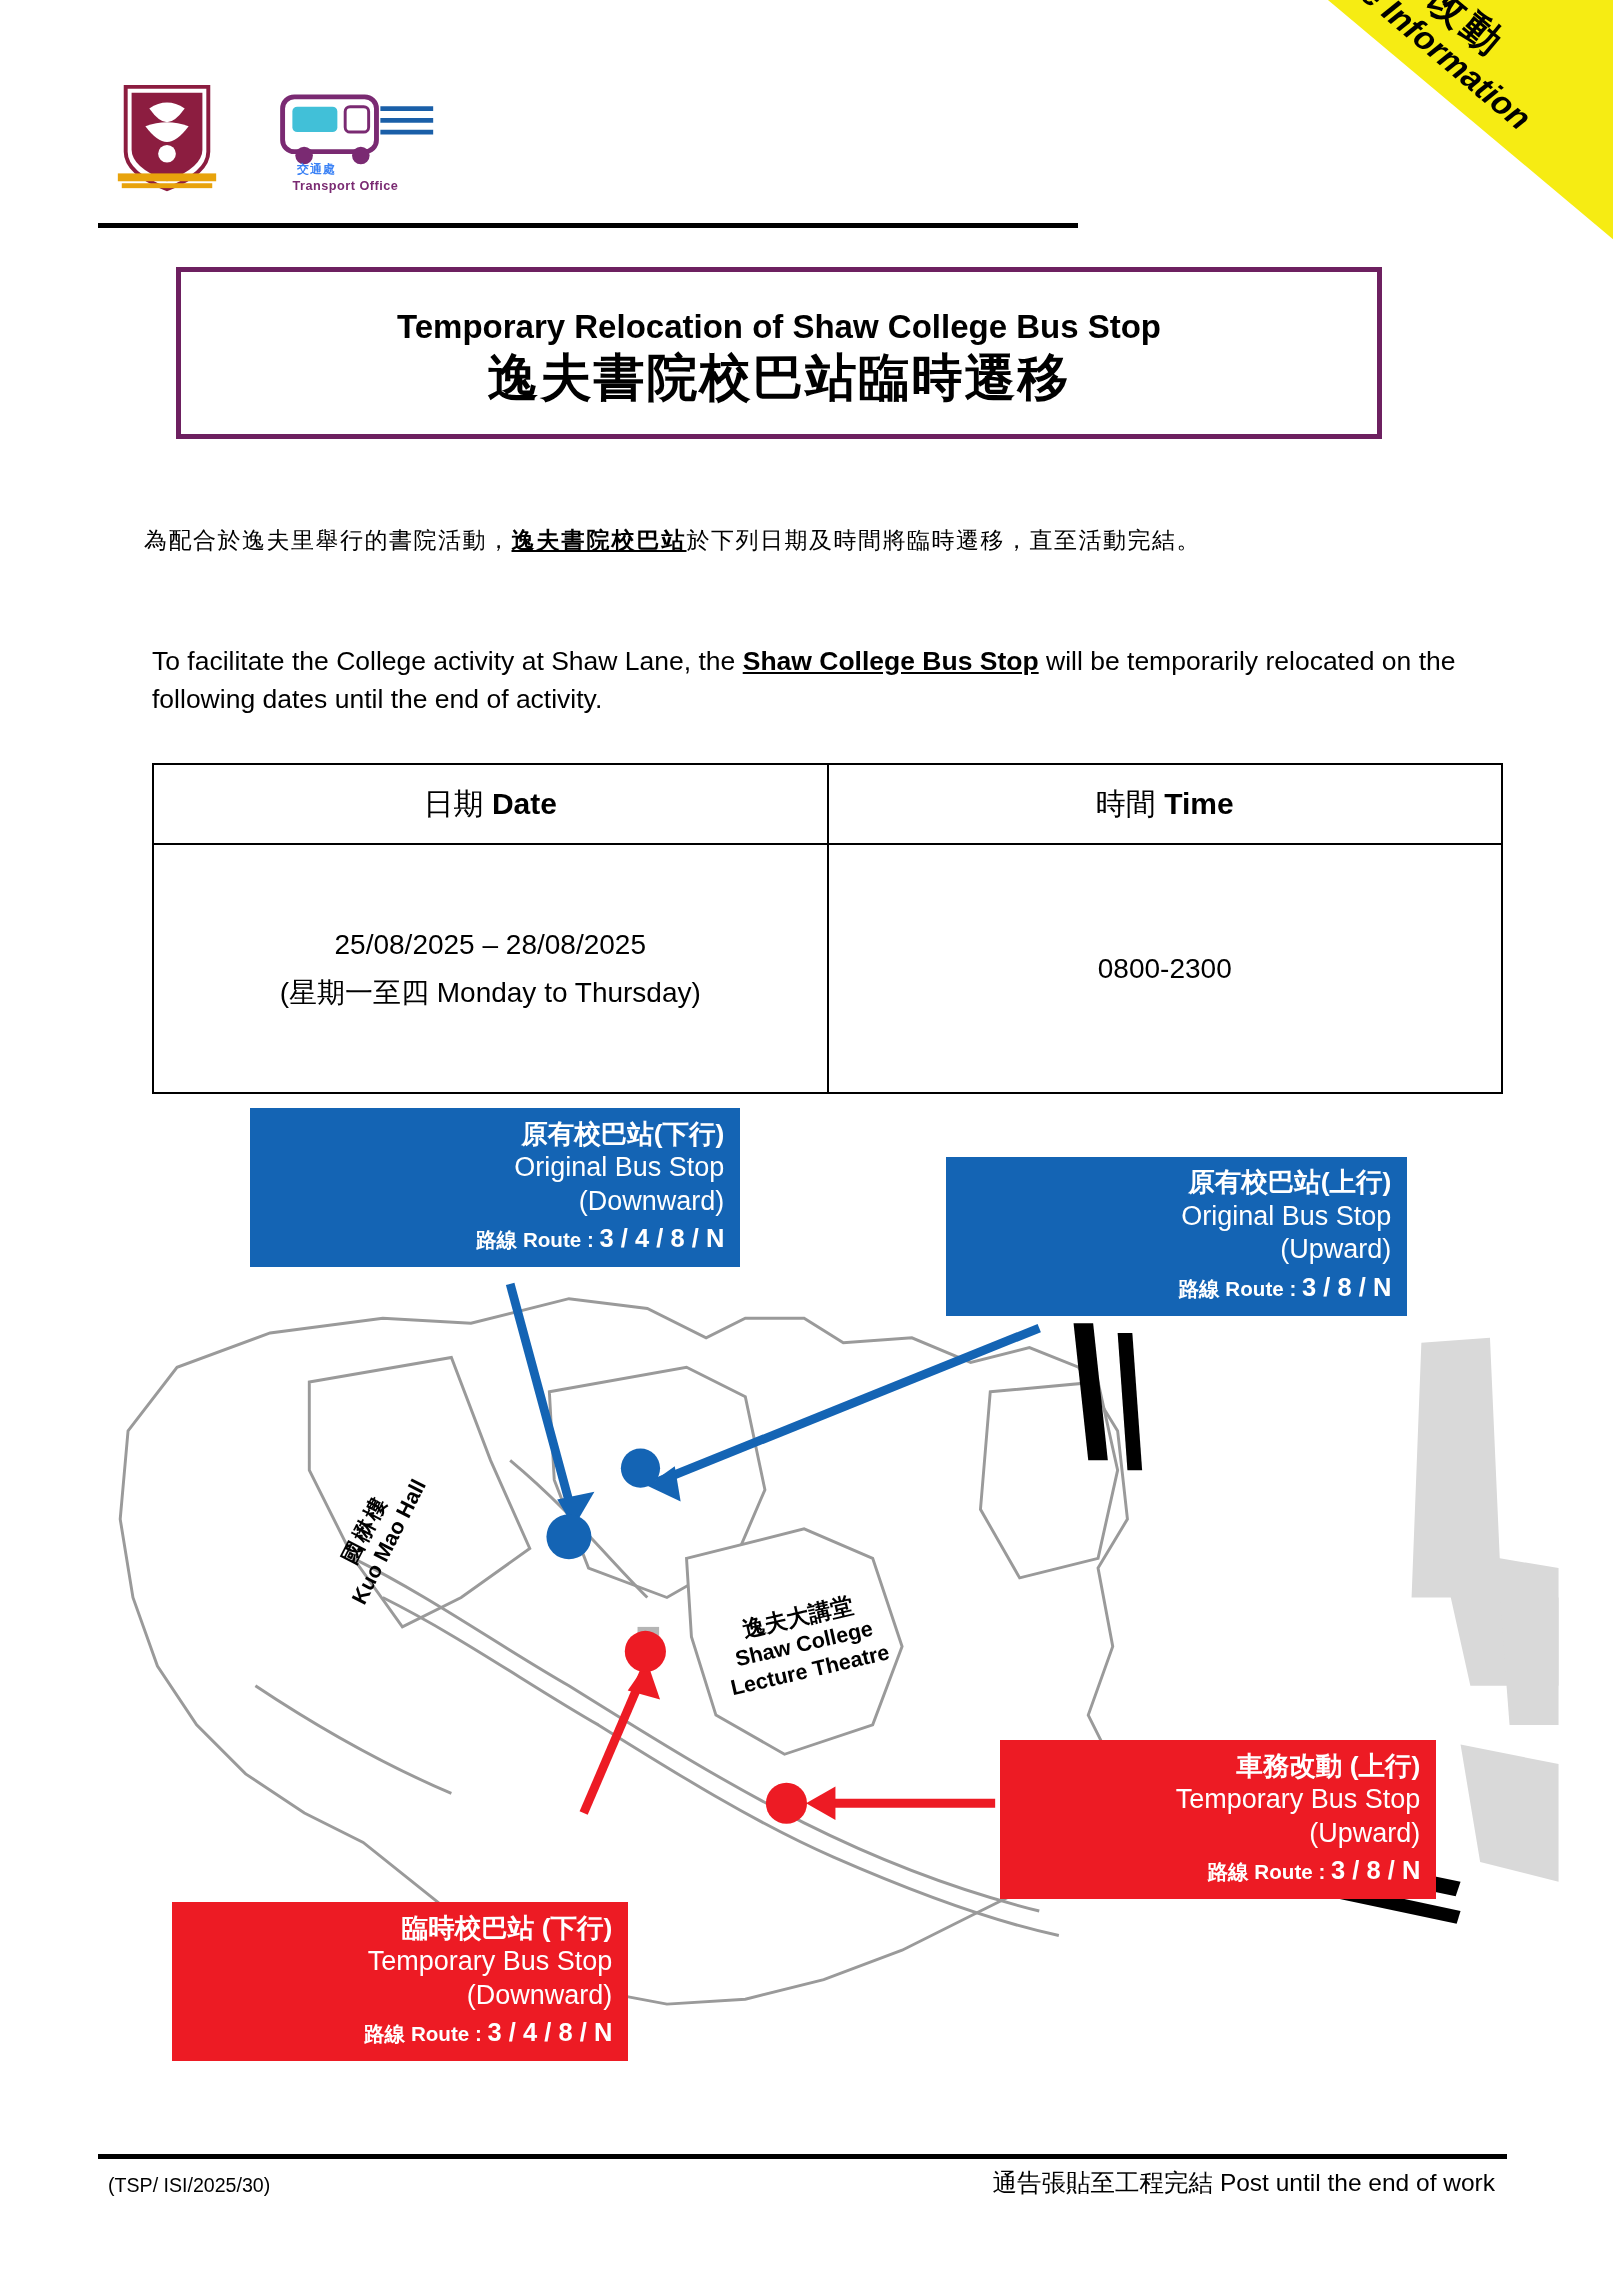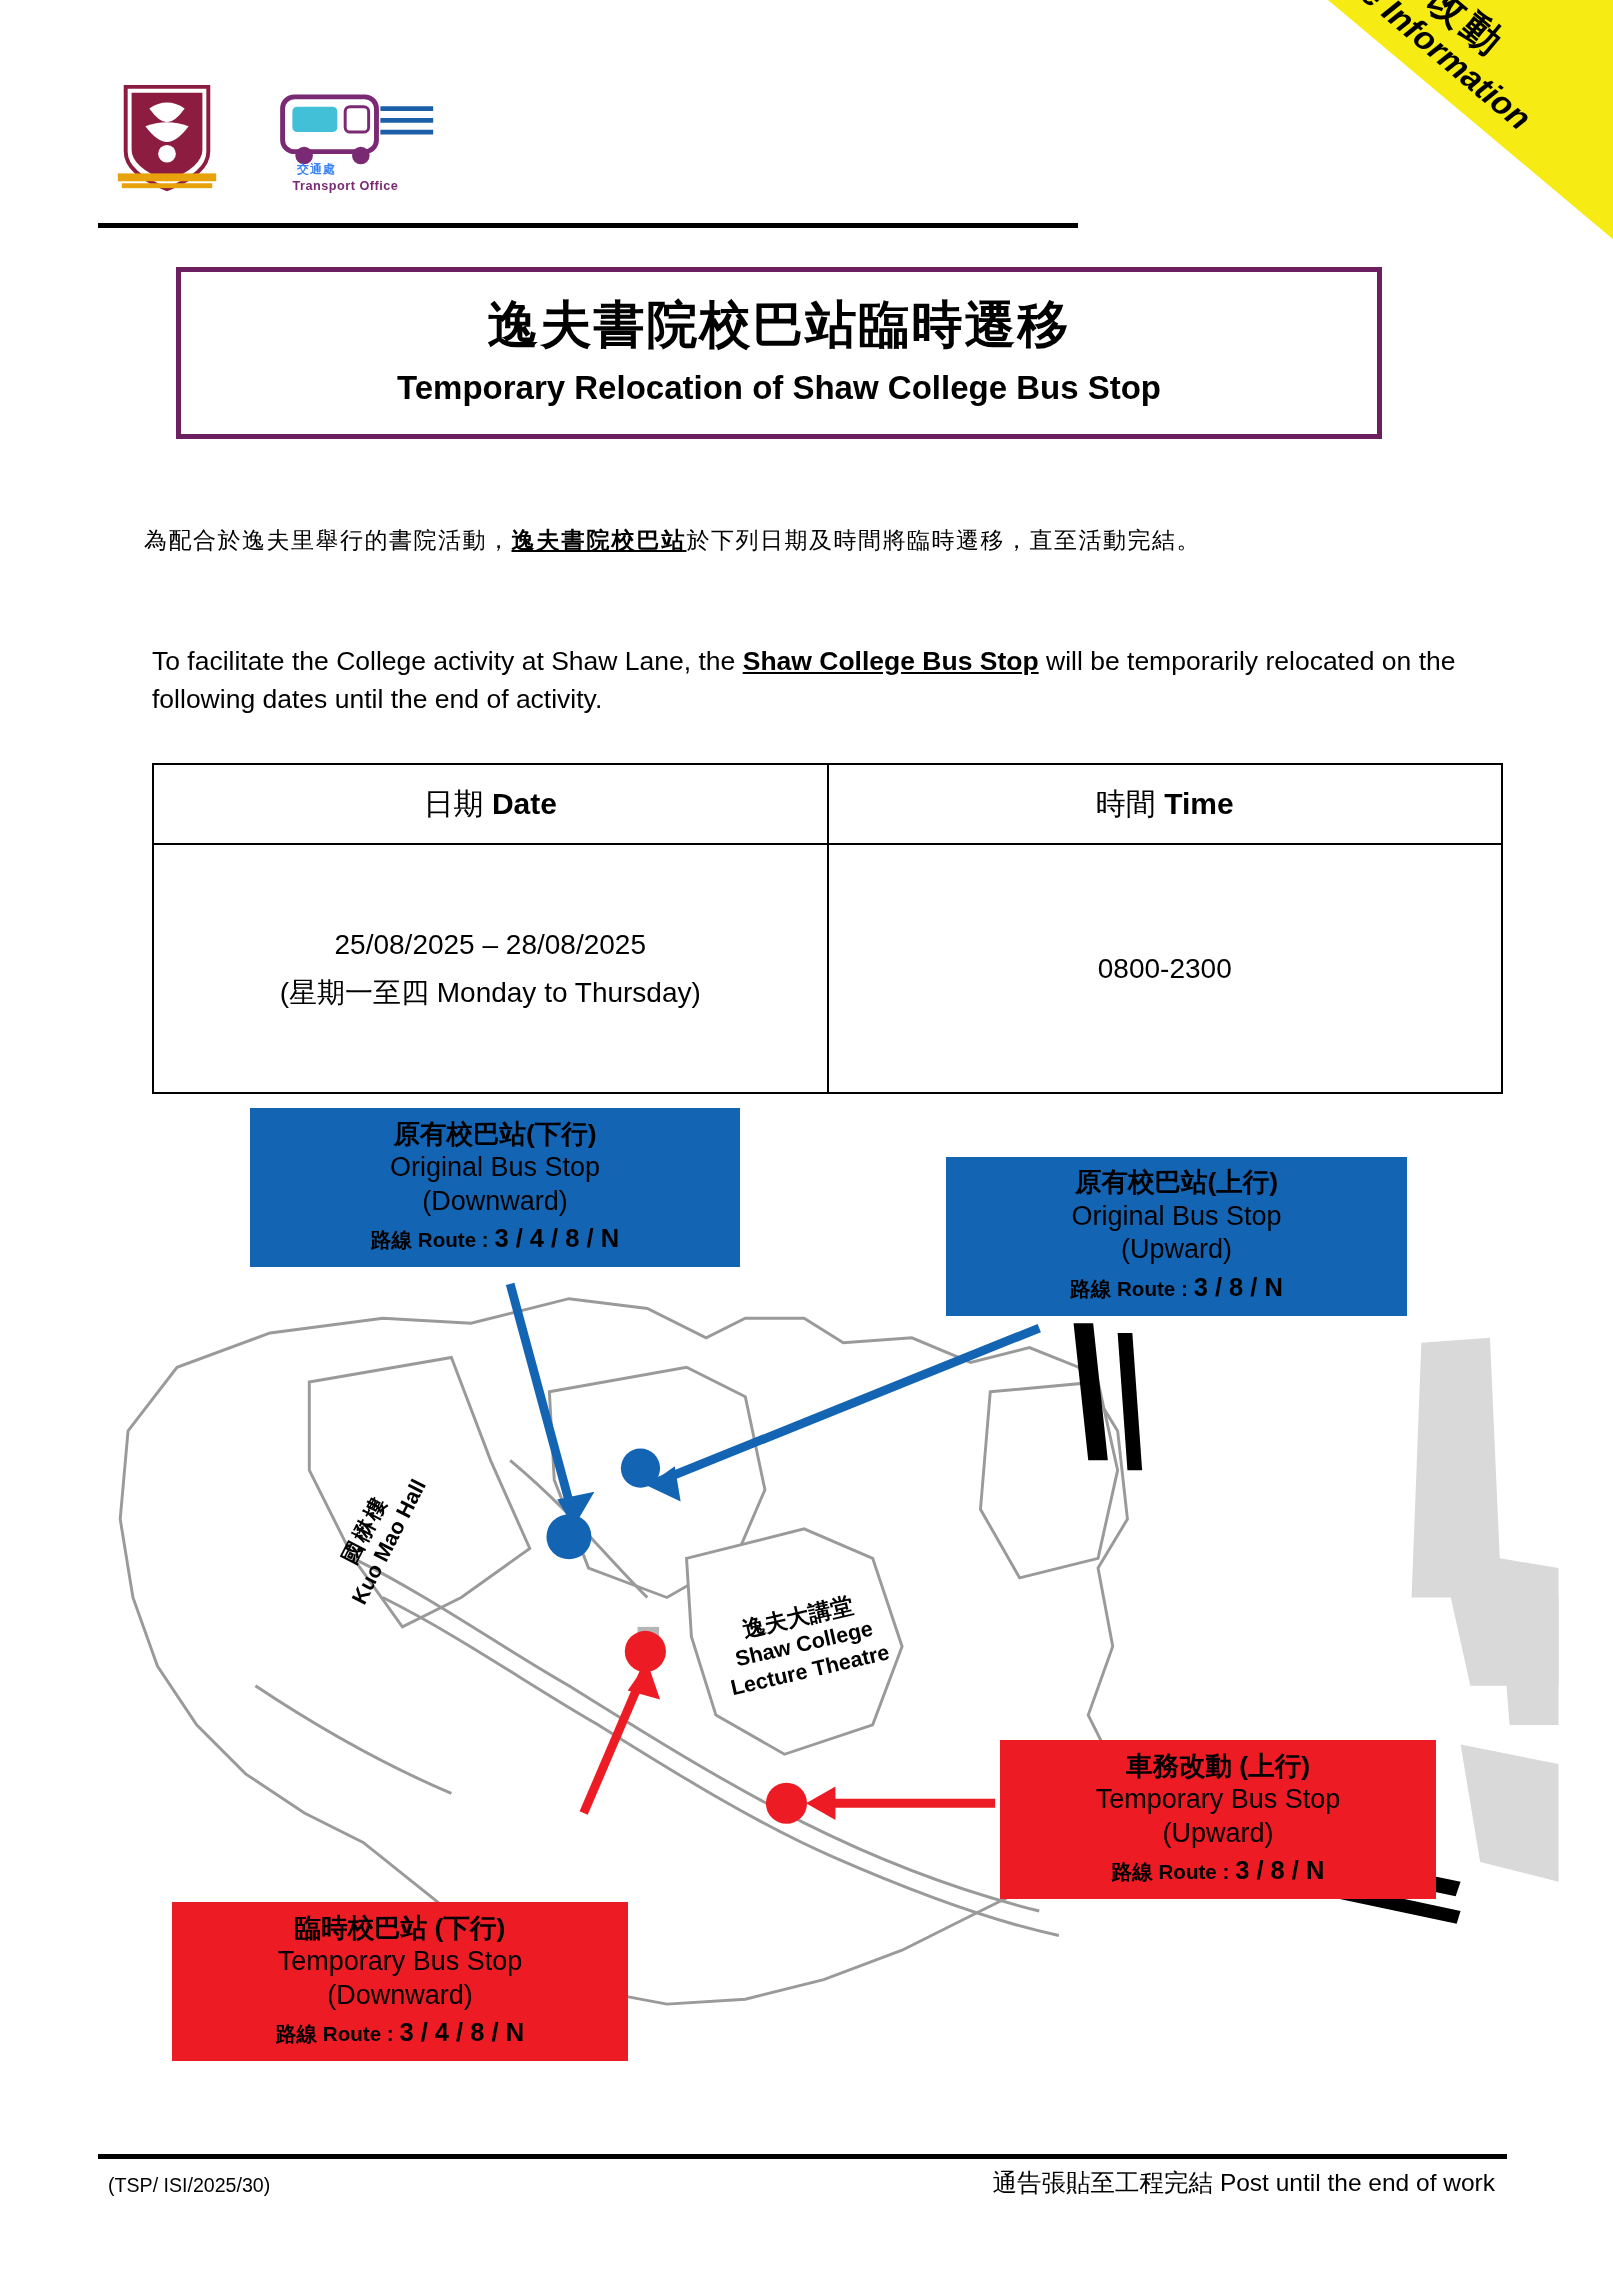--- a/index.html
+++ b/index.html
@@ -188,22 +188,22 @@
     top: 1137px;
     width: 1500px;
     height: 970px;
   }
   #map-svg { position: absolute; left: 0; top: 0; }
 
   .callout {
     position: absolute;
     box-sizing: border-box;
     padding: 9.8px 15.7px 11.8px 15.7px;
-    color: #000000;
-    text-align: center;
+    color: #ffffff;
+    text-align: right;
     line-height: 1.25;
   }
   .callout .zh {
     font-size: 26.5px;
     font-weight: bold;
   }
   .callout .en {
     font-size: 27px;
     font-weight: normal;
   }
@@ -301,22 +301,22 @@
       <path d="M118 34 L172 34" stroke="#1a5fa8" stroke-width="5"></path>
       <path d="M118 46 L172 46" stroke="#1a5fa8" stroke-width="5"></path>
     </svg>
     <div class="tolabel-zh">交通處</div>
     <div class="tolabel">Transport Office</div>
   </div>
 </div>
 <div id="header-rule"></div>
 
 <div id="title-box">
+  <div id="title-en">Temporary Relocation of Shaw College Bus Stop</div>
   <div id="title-zh">逸夫書院校巴站臨時遷移</div>
-  <div id="title-en">Temporary Relocation of Shaw College Bus Stop</div>
 </div>
 
 <div id="para-zh">
   <span>為配合於逸夫里舉行的書院活動，</span><span class="bold-u">逸夫書院校巴站</span><span>於下列日期及時間將臨時遷移，直至活動完結。</span>
 </div>
 
 <div id="para-en">
   <span>To facilitate the College activity at Shaw Lane, the </span><span class="bold-u">Shaw College Bus Stop</span><span> will be temporarily relocated on the following dates until the end of activity.</span>
 </div>
 

